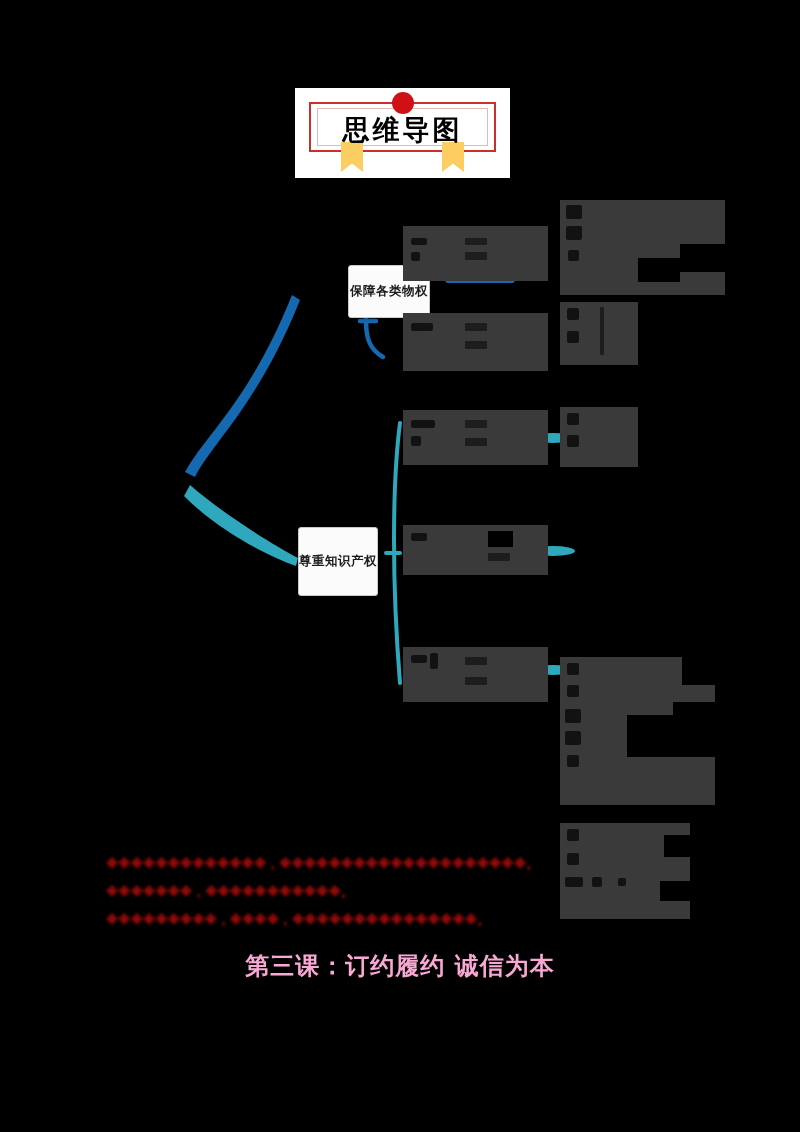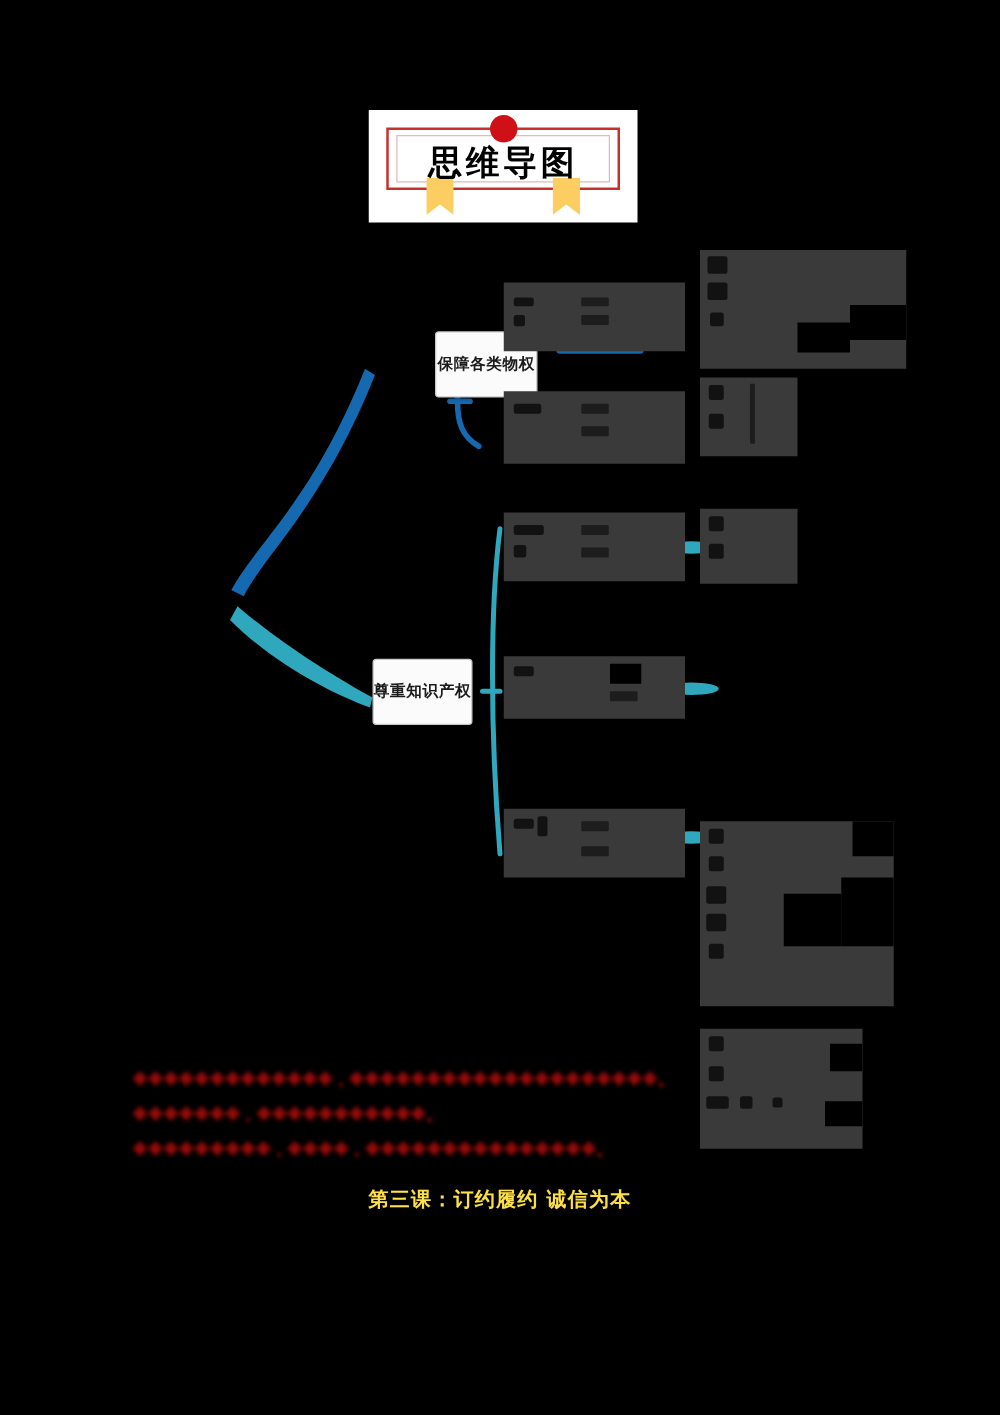--- a/index.html
+++ b/index.html
@@ -84,22 +84,22 @@
   
   .redline {
     position: absolute; color: #f21212; font-weight: 700;
     font-size: 12.5px; letter-spacing: .2px; white-space: nowrap;
     filter: blur(1.6px); opacity: .95;
   }
 
   
   #lesson3 {
     position: absolute; left: 0; right: 0; top: 950px;
-    text-align: center; color: #fde047;
-    font-size: 16px; font-weight: 700; letter-spacing: 1px;
+    text-align: center; color: #f9a8d4;
+    font-size: 24px; font-weight: 700; letter-spacing: 1px;
   }
 </style>
 </head>
 <body>
 
 <div id="page">
   <div class="sheet">
 
     <div class="banner" id="banner-mindmap">
       <div class="frame-outer"></div>
@@ -127,21 +127,21 @@
         <line x1="448" y1="95" x2="512" y2="95" stroke="#1569b0" stroke-width="6" stroke-linecap="round"></line>
         <line x1="448" y1="162" x2="512" y2="162" stroke="#1569b0" stroke-width="6" stroke-linecap="round"></line>
 
         <ellipse cx="553" cy="253" rx="22" ry="5" fill="#2fa7bd"></ellipse>
         <ellipse cx="553" cy="366" rx="22" ry="5" fill="#2fa7bd"></ellipse>
         <ellipse cx="553" cy="485" rx="22" ry="5" fill="#2fa7bd"></ellipse>
       </svg>
 
 
       <div class="node node-branch" style="left:304px; top:80px; width:82px; height:53px;margin-left:44px;">保障各类物权</div>
-      <div class="node node-branch" style="left:298px; top:342px; width:80px; height:53px;">尊重知识产权</div>
+      <div class="node node-branch" style="left:298px; top:342px; width:80px; height:69px;">尊重知识产权</div>
 
       <div class="redact" style="left:403px; top:41px; width:145px; height:55px;">
         <div class="bullet" style="left:8px; top:12px; width:16px; height:7px;"></div>
         <div class="bullet" style="left:8px; top:26px; width:9px; height:9px;"></div>
         <div class="rl" style="left:62px; top:12px; width:22px; height:7px;"></div>
         <div class="rl" style="left:62px; top:26px; width:22px; height:8px;"></div>
       </div>
       <div class="redact" style="left:403px; top:128px; width:145px; height:58px;">
         <div class="bullet" style="left:8px; top:10px; width:22px; height:8px;"></div>
         <div class="rl" style="left:62px; top:10px; width:22px; height:8px;"></div>

